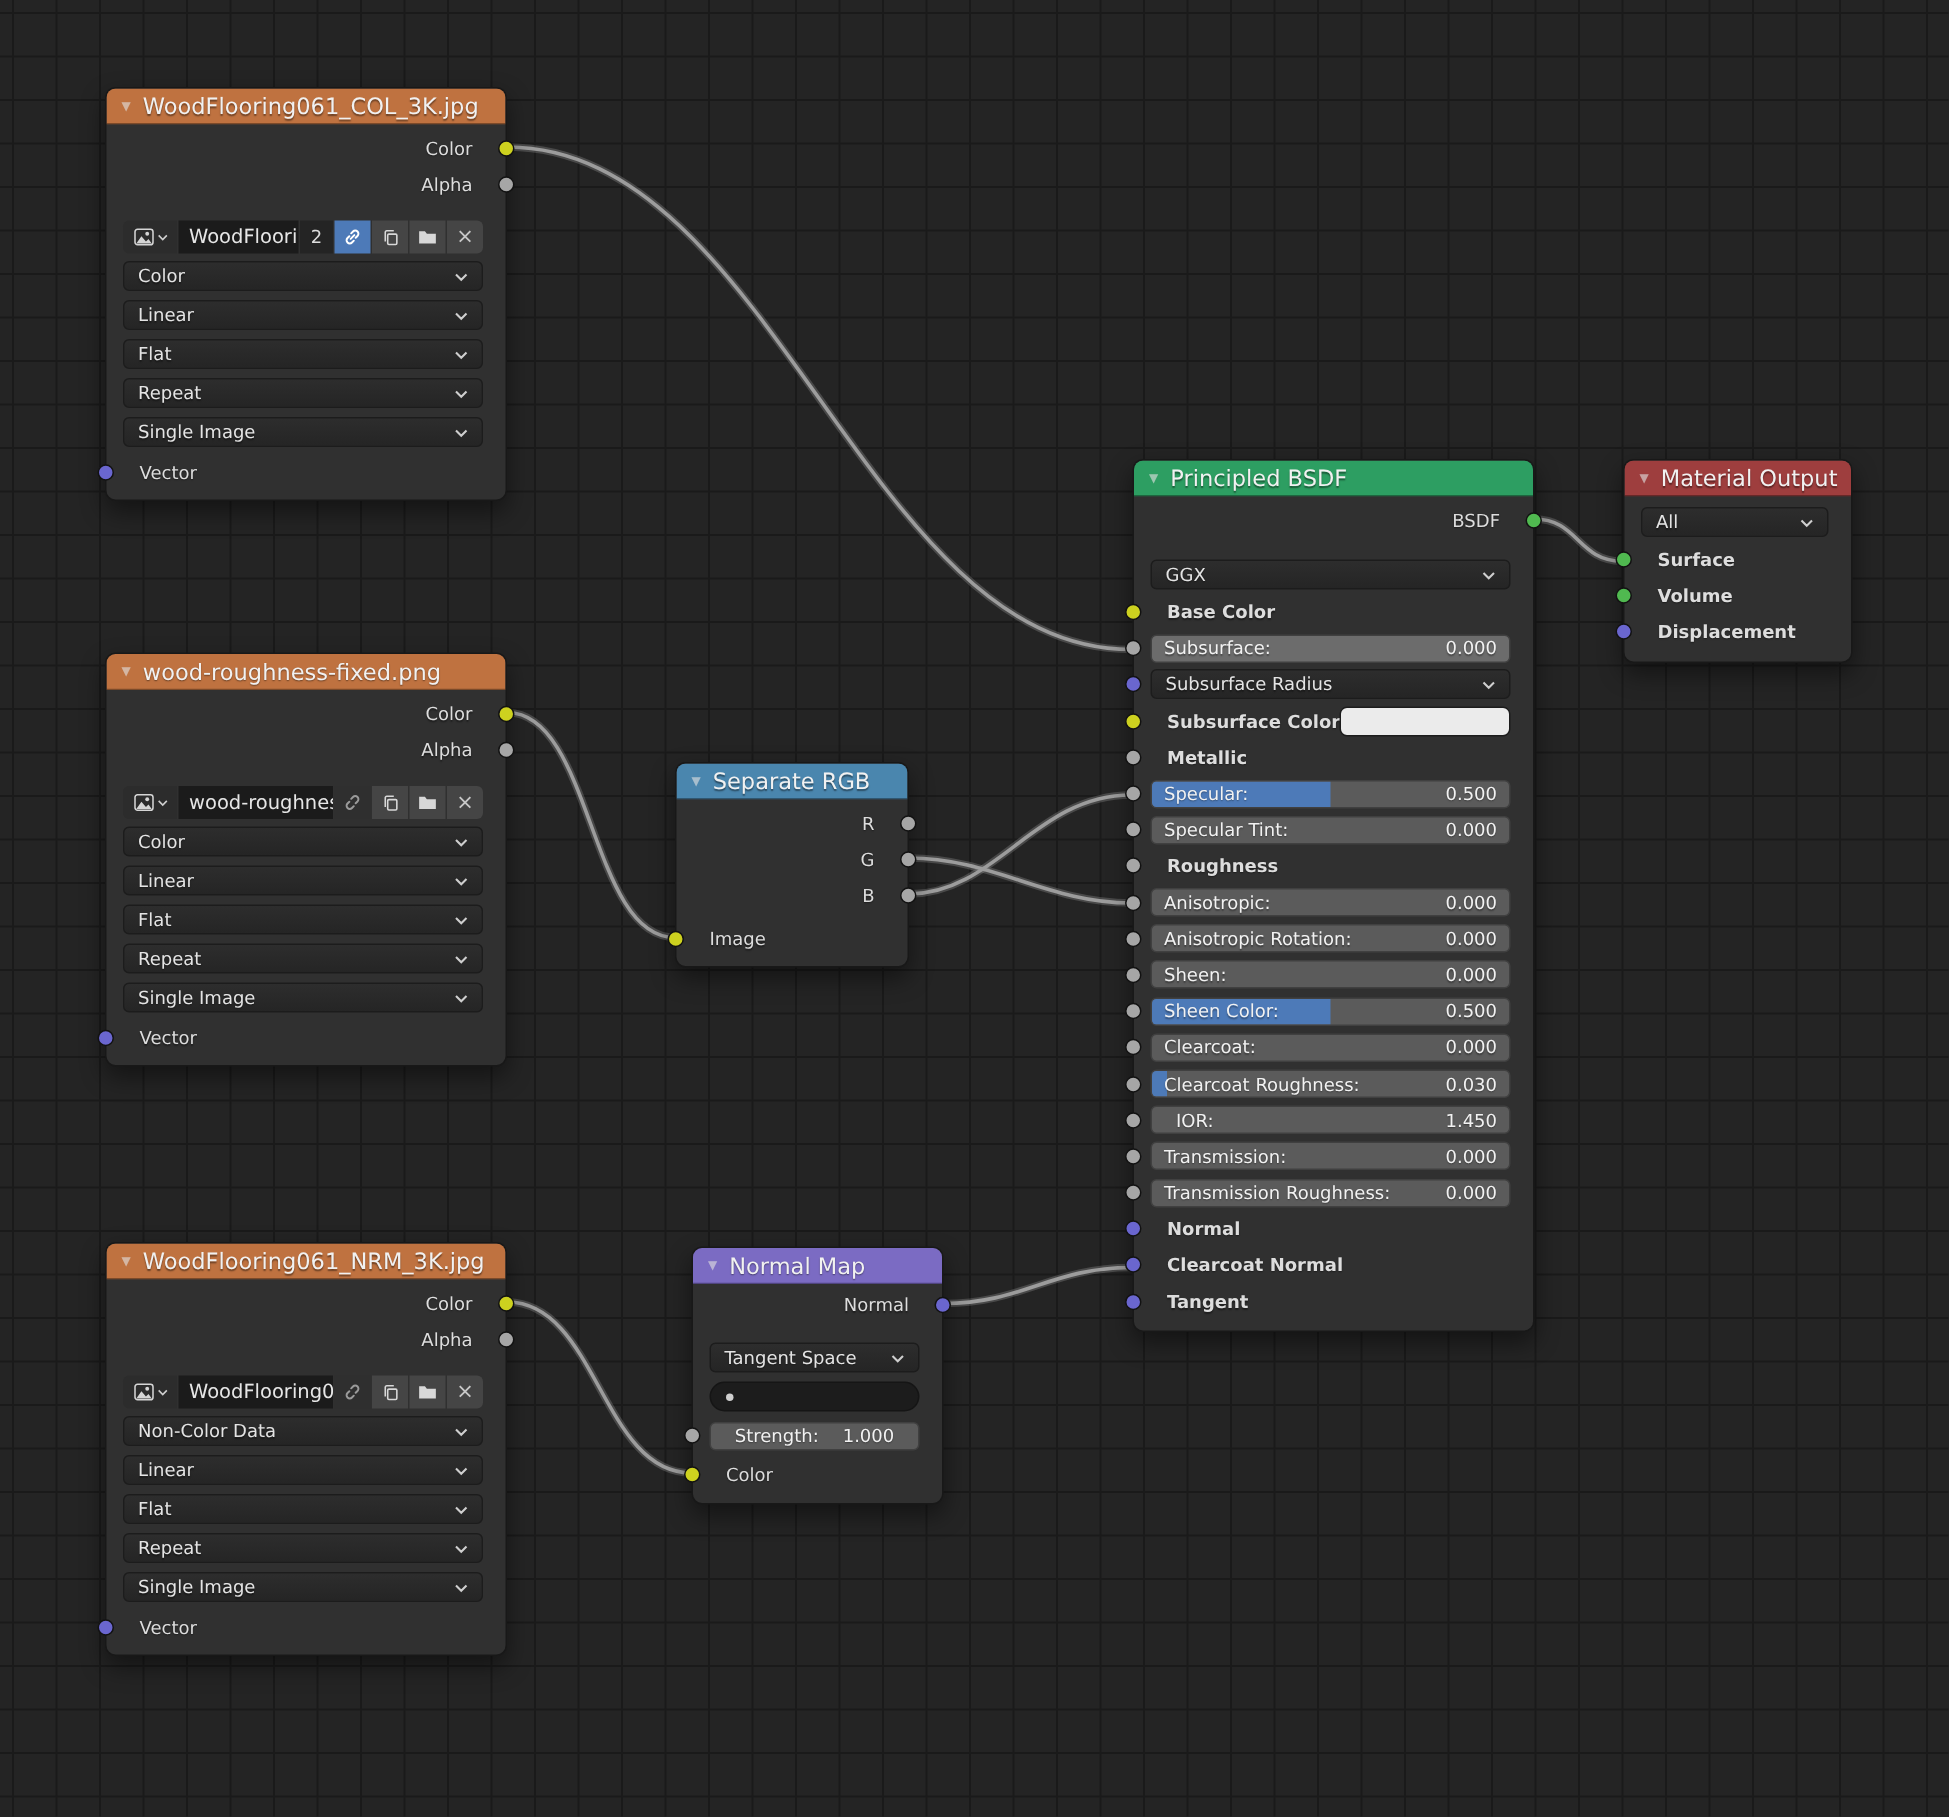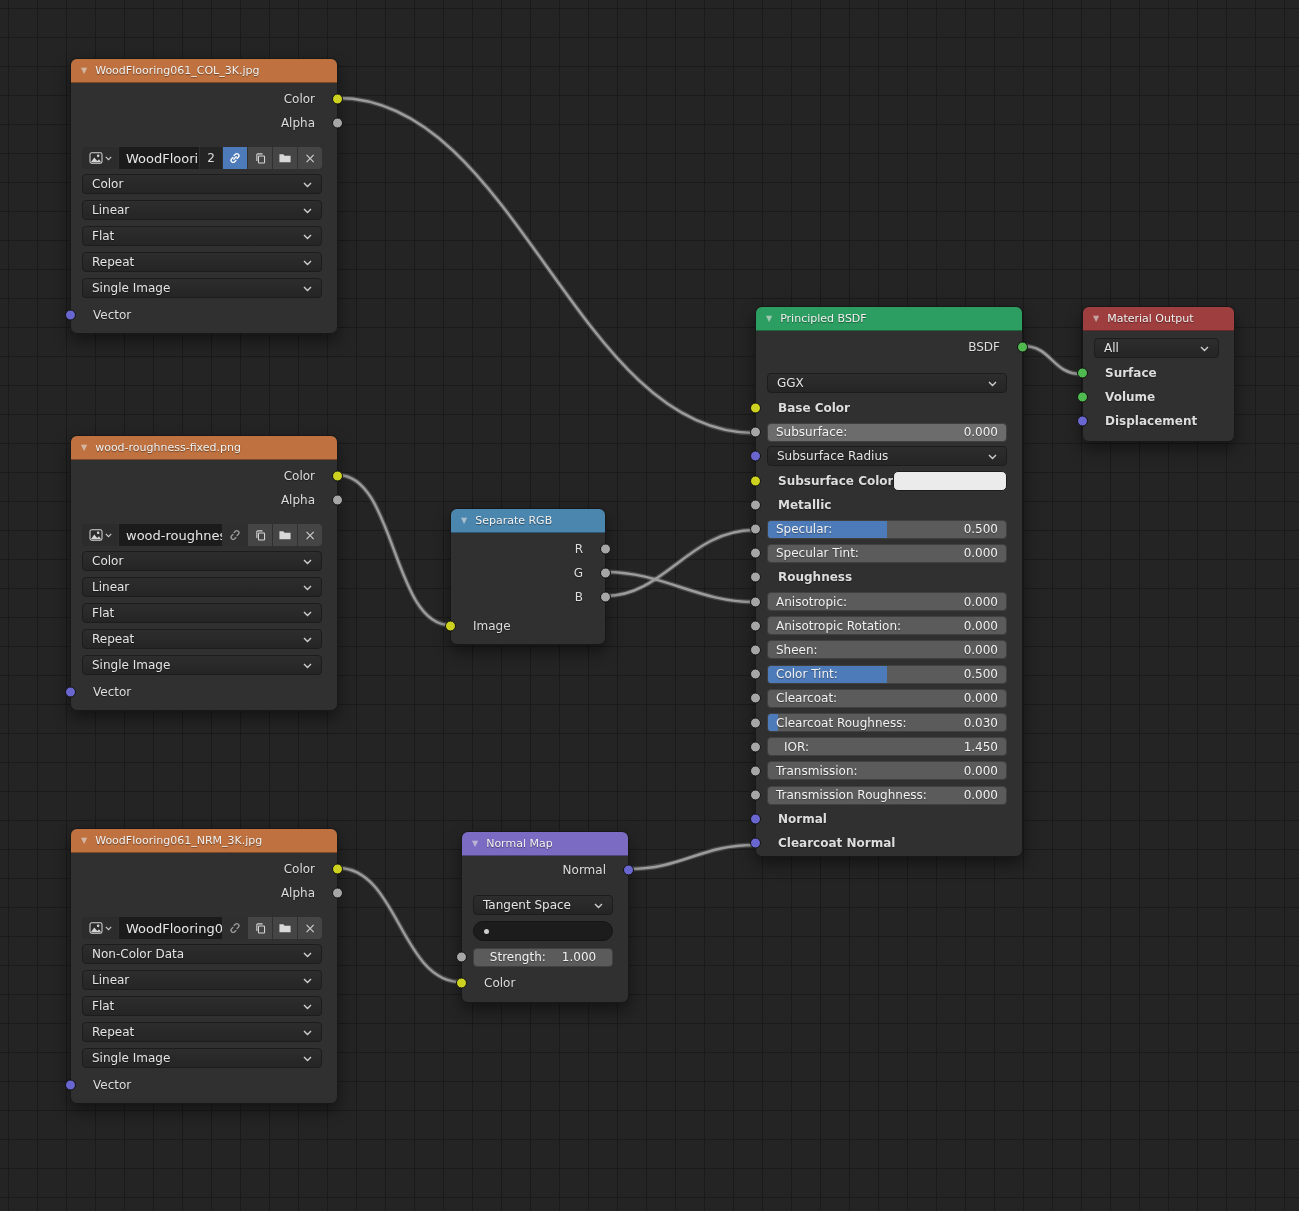--- a/index.html
+++ b/index.html
@@ -22,21 +22,21 @@
     position:absolute; z-index:2;
     background:var(--node_body);
     border:1px solid #181818; border-radius:7px;
     box-shadow:0 7px 16px rgba(0,0,0,0.45);
   }
   .nhead {
     height:24px; display:flex; align-items:center; gap:8px; padding:0 10px;
     border-radius:6px 6px 0 0; border-bottom:1px solid rgba(0,0,0,0.35);
   }
   .tri { font-size:8px; color:rgba(225,225,225,0.62); line-height:1; }
-  .ntitle { font-size:11px; color:#f1f1f1; text-shadow:0 1px 1px rgba(0,0,0,0.45); white-space:nowrap; }
+  .ntitle { font-size:15px; color:#f1f1f1; text-shadow:0 1px 1px rgba(0,0,0,0.45); white-space:nowrap; }
 
   .row { position:relative; display:flex; align-items:center; }
   .row-out { height:24px; justify-content:flex-end; padding-right:22px; }
   .row-in  { height:24px; padding-left:22px; }
   .lbl { font-size:12px; color:#dddddd; text-shadow:0 1px 1px rgba(0,0,0,0.4); white-space:nowrap; }
 
   .sock {
     position:absolute; width:11px; height:11px; border-radius:50%;
     border:1px solid #121212; top:50%; transform:translateY(-50%); z-index:3;
   }
@@ -537,21 +537,21 @@
     <span class="sock in sg"></span>
     <div class="slider">
       <span>Sheen:</span>
       <span>0.000</span>
     </div>
   </div>
   <div class="row prow">
     <span class="sock in sg"></span>
     <div class="slider">
       <span class="fill" style="width: 50%;"></span>
-      <span>Color Tint:</span>
+      <span>Sheen Color:</span>
       <span>0.500</span>
     </div>
   </div>
   <div class="row prow">
     <span class="sock in sg"></span>
     <div class="slider">
       <span>Clearcoat:</span>
       <span>0.000</span>
     </div>
   </div>
@@ -584,20 +584,24 @@
       <span>0.000</span>
     </div>
   </div>
   <div class="row prow lblrow">
     <span class="sock in sv"></span>
     <span class="lbl">Normal</span>
   </div>
   <div class="row prow lblrow">
     <span class="sock in sv"></span>
     <span class="lbl">Clearcoat Normal</span>
+  </div>
+  <div class="row prow lblrow" style="margin-bottom:7px;">
+    <span class="sock in sv"></span>
+    <span class="lbl">Tangent</span>
   </div>
 </div>
 
 <div class="node" style="left:1082px;top:306px;width:153px;">
   <div class="nhead" style="background: rgb(158, 62, 62);">
     <span class="tri">▼</span>
     <span class="ntitle">Material Output</span>
   </div>
   <div class="row drow" style="margin-top:4px;">
     <div class="dd">

